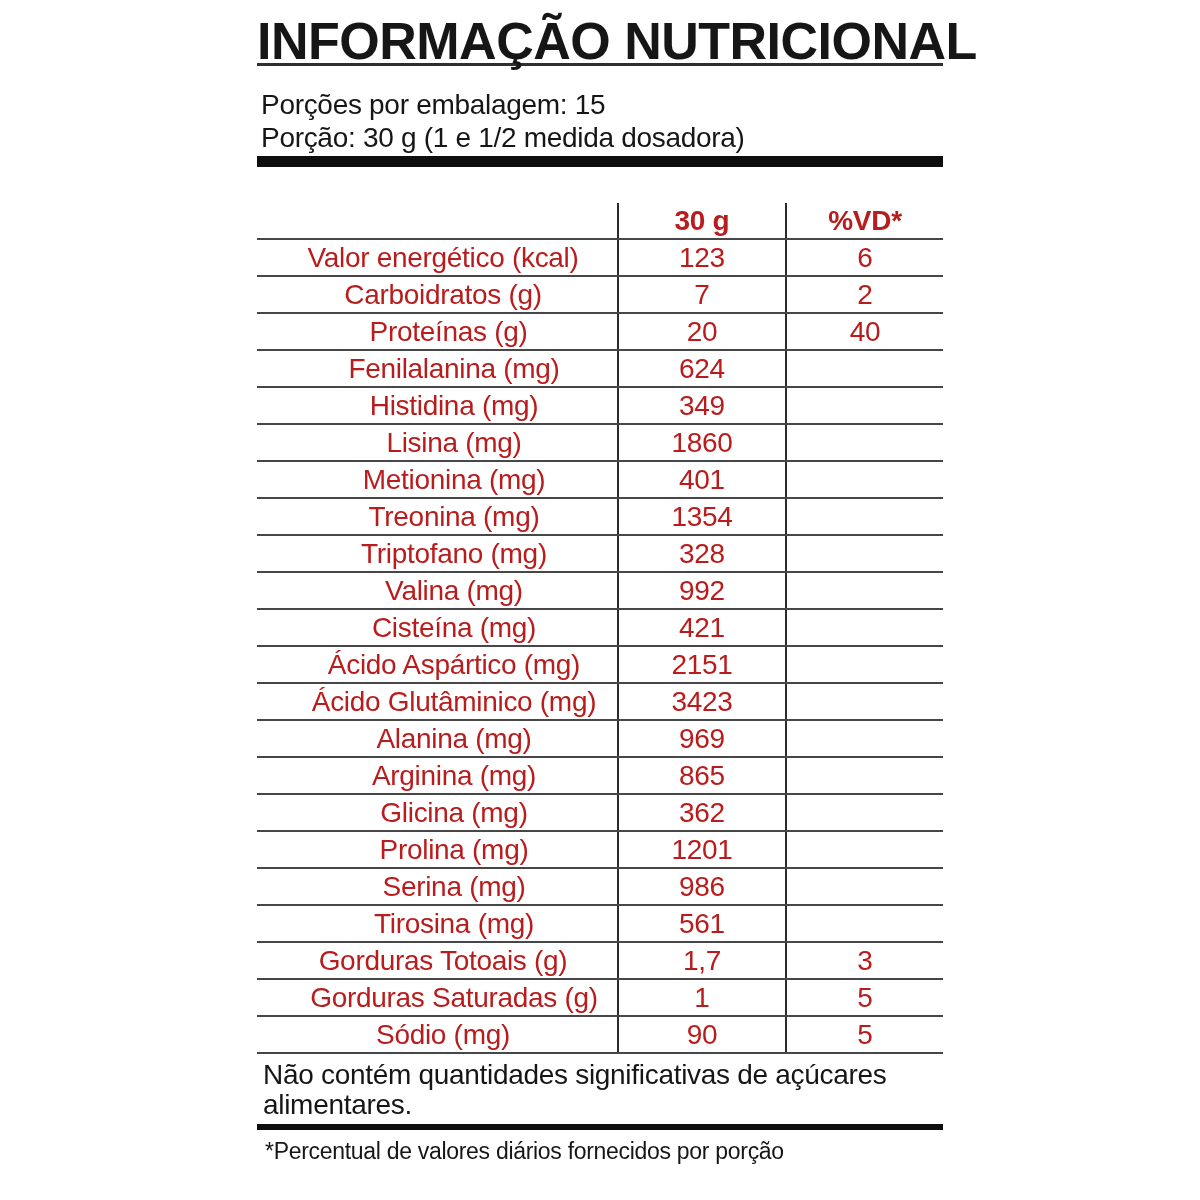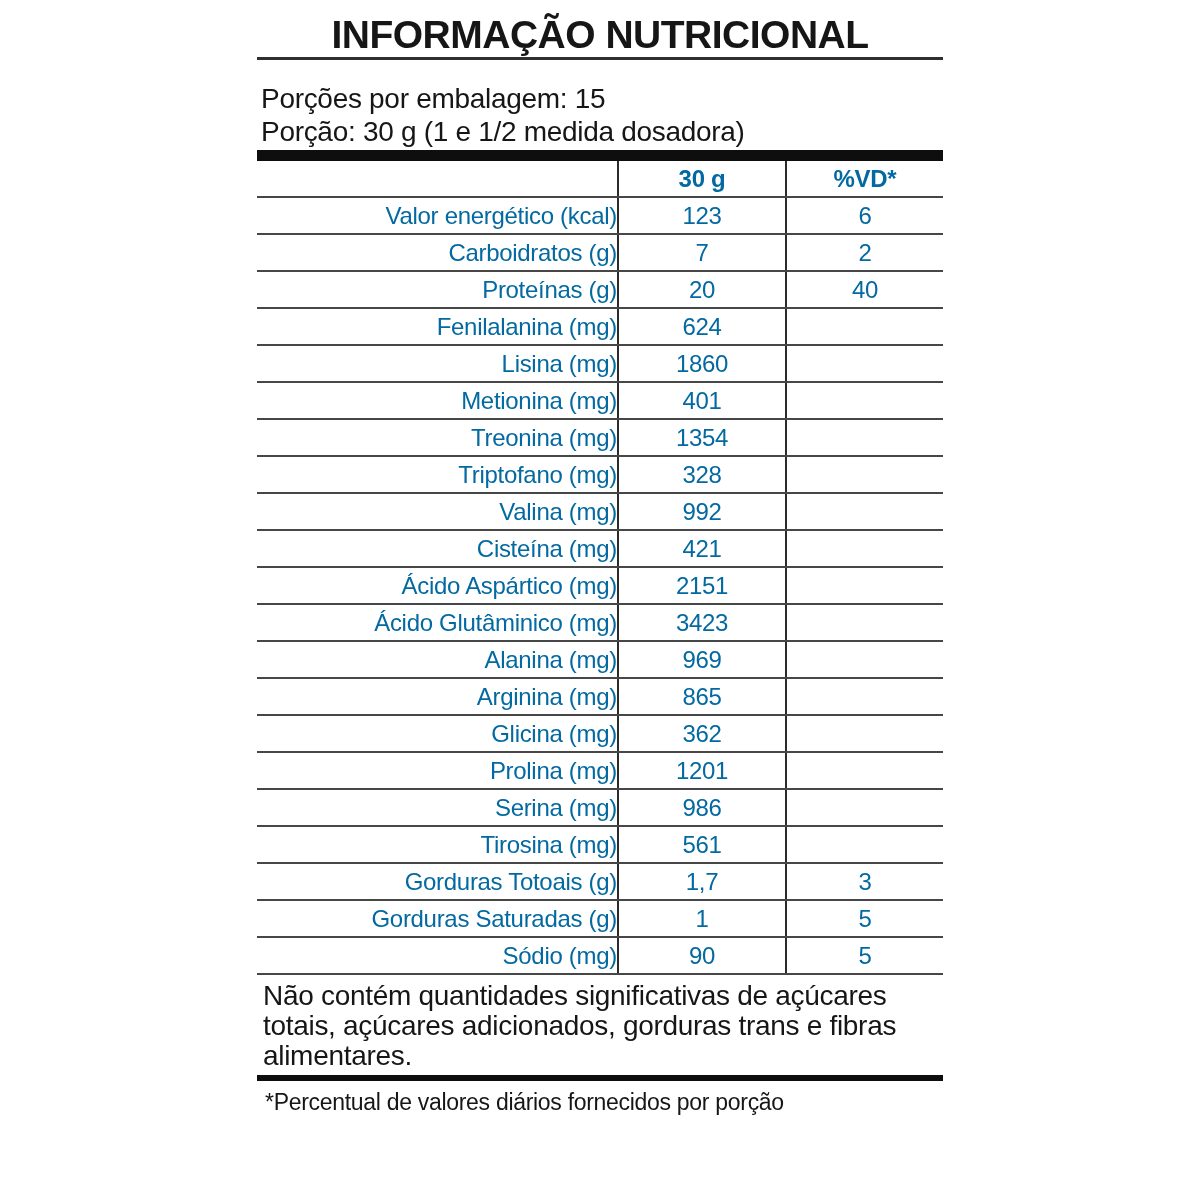--- a/index.html
+++ b/index.html
@@ -11,22 +11,22 @@
     font-family: "Liberation Sans", "DejaVu Sans", sans-serif;
     color: #161616;
   }
   .sheet {
     position: absolute;
     left: 257px;
     top: 0;
     width: 686px;
   }
   .title {
-    margin-top: 14px;
-    font-size: 39px;
+    margin-top: 20px;
+    font-size: 52px;
     line-height: 42px;
     font-weight: bold;
     letter-spacing: -0.5px;
     text-align: center;
     white-space: nowrap;
   }
   .thin-rule {
     height: 3px;
     background: #2f2f2f;
     margin-top: 1px;
@@ -40,38 +40,39 @@
   }
   .thick-bar {
     height: 11px;
     background: #0e0e0e;
     margin-top: 2px;
   }
   table.nutrition {
     width: 686px;
     border-collapse: collapse;
     table-layout: fixed;
-    font-size: 24px;
-    letter-spacing: -0.3px;
-    color: #0369a1;
+    font-size: 28px;
+    letter-spacing: -0.3px;
+    color: #b91c1c;
+    margin-top: 36px;
   }
   col.w-name { width: 361px; }
   col.w-amt  { width: 168px; }
   col.w-dv   { width: 157px; }
   table.nutrition th,
   table.nutrition td {
     height: 35px;
     padding: 0;
     border-bottom: 2px solid #474747;
     vertical-align: middle;
     overflow: hidden;
     white-space: nowrap;
   }
   table.nutrition th { font-weight: bold; text-align: center; }
-  td.c-name { text-align: right; }
+  td.c-name { text-align: center; }
   td.c-amt, td.c-dv { text-align: center; }
   th.c-amt, th.c-dv, td.c-amt, td.c-dv { border-left: 2px solid #2b2b2b; }
   .ind-0 { padding-left: 12px !important; }
   .ind-1 { padding-left: 23px !important; }
   .ind-2 { padding-left: 34px !important; }
   .note {
     margin: 6px 0 0 0;
     padding-left: 6px;
     font-size: 28px;
     line-height: 30px;
@@ -137,20 +138,25 @@
     <td class="c-amt">20</td>
     <td class="c-dv">40</td>
   </tr>
 
   <tr>
     <td class="c-name ind-2">Fenilalanina (mg)</td>
     <td class="c-amt">624</td>
     <td class="c-dv"></td>
   </tr>
 
+  <tr>
+    <td class="c-name ind-2">Histidina (mg)</td>
+    <td class="c-amt">349</td>
+    <td class="c-dv"></td>
+  </tr>
 
 
 
   <tr>
     <td class="c-name ind-2">Lisina (mg)</td>
     <td class="c-amt">1860</td>
     <td class="c-dv"></td>
   </tr>
 
   <tr>
@@ -246,21 +252,20 @@
   <tr>
     <td class="c-name ind-0">Sódio (mg)</td>
     <td class="c-amt">90</td>
     <td class="c-dv">5</td>
   </tr>
 </tbody>
   </table>
 
   <div class="note">
     <div>Não contém quantidades significativas de açúcares</div>
-    <div>totais, açúcares adicionados, gorduras trans e fibras</div>
     <div>alimentares.</div>
   </div>
 
   <div class="bottom-bar"></div>
 
   <div class="footnote">*Percentual de valores diários fornecidos por porção</div>
 
 </div>
 
 </body></html>

